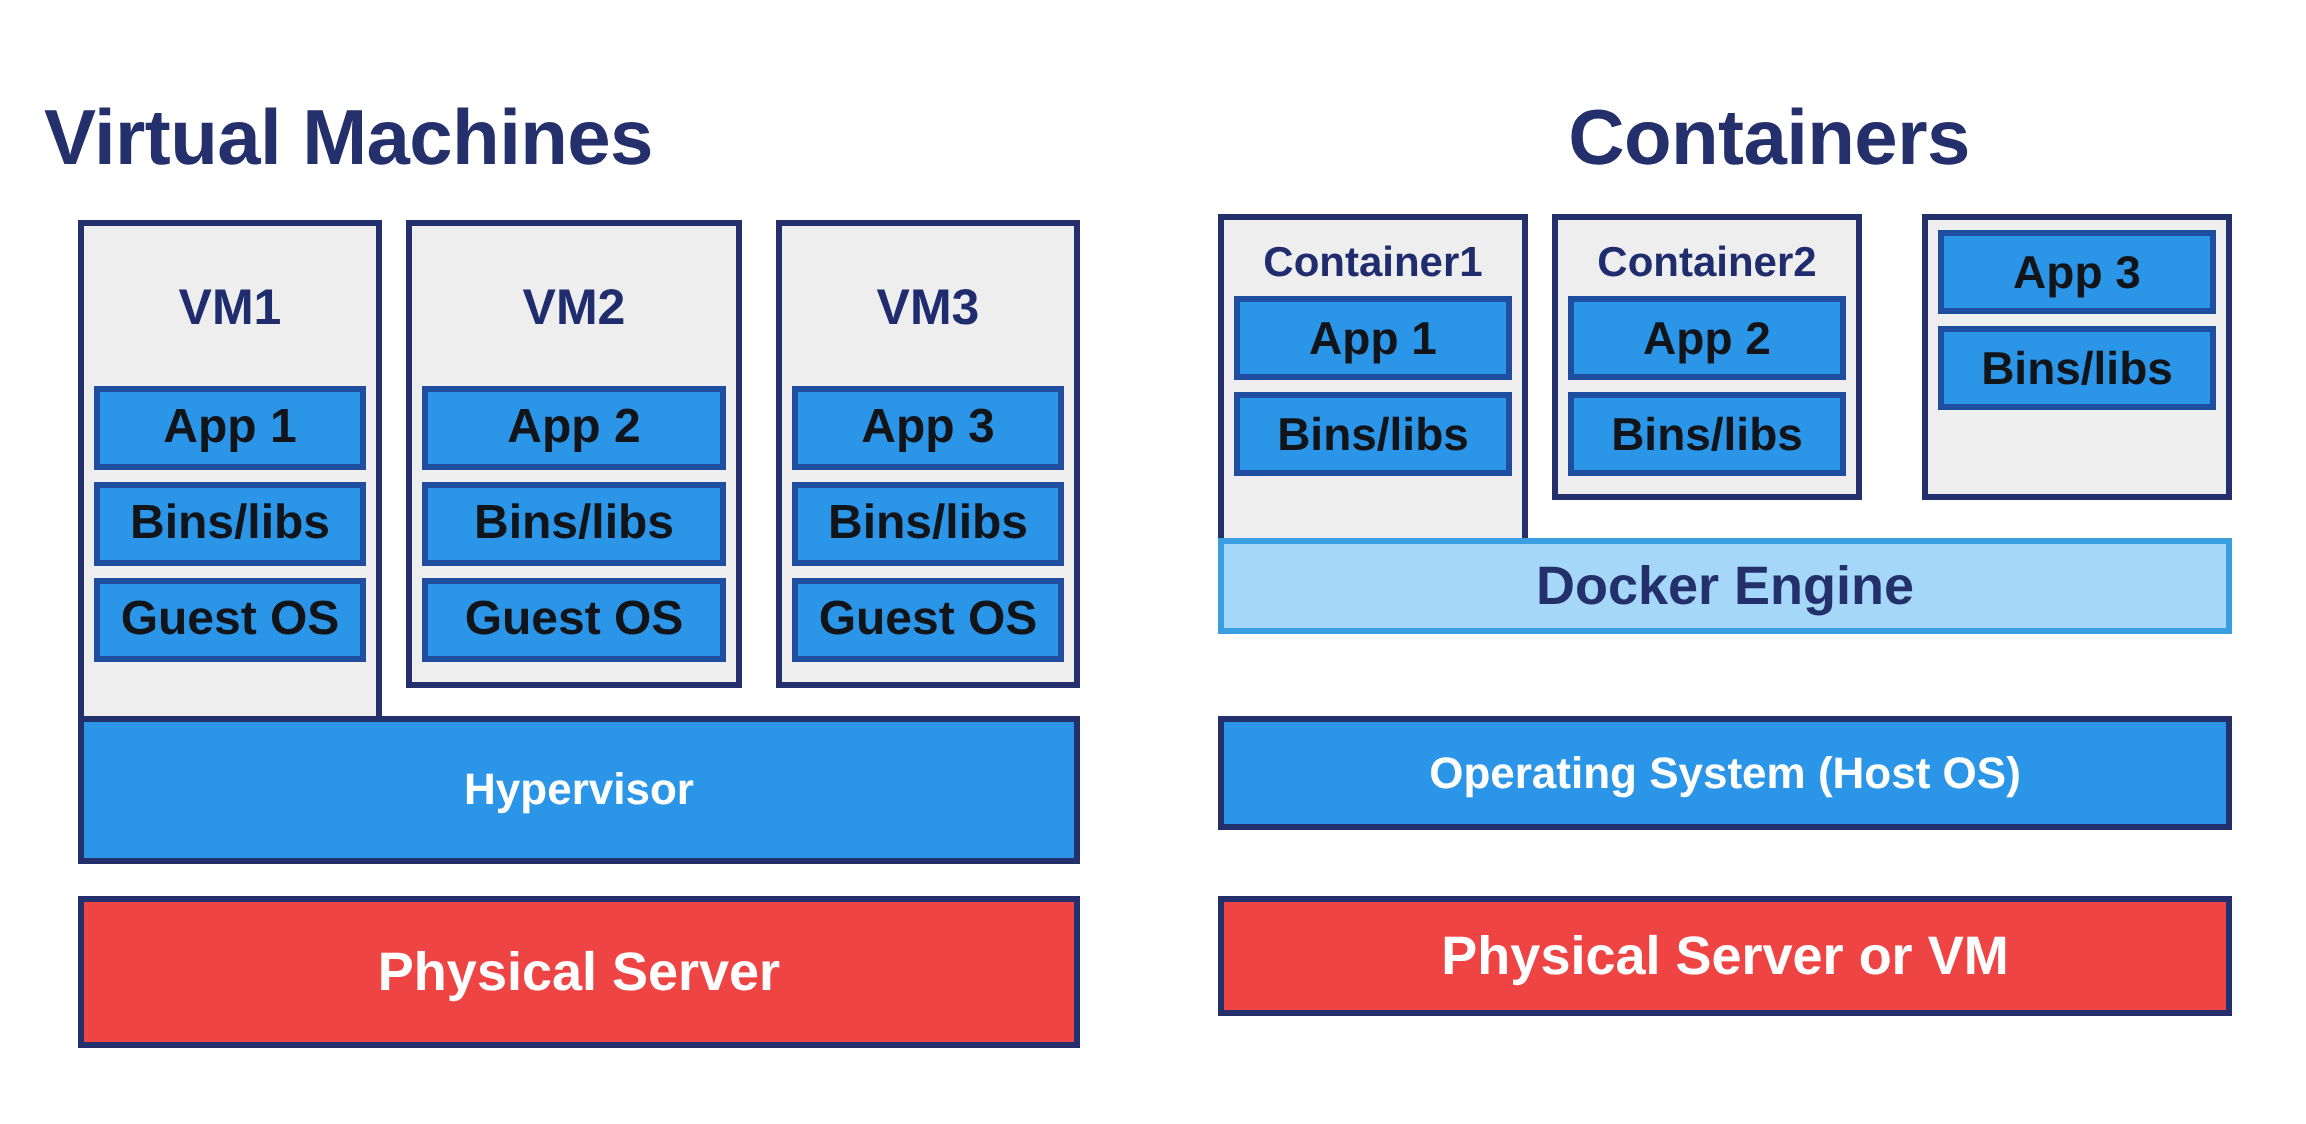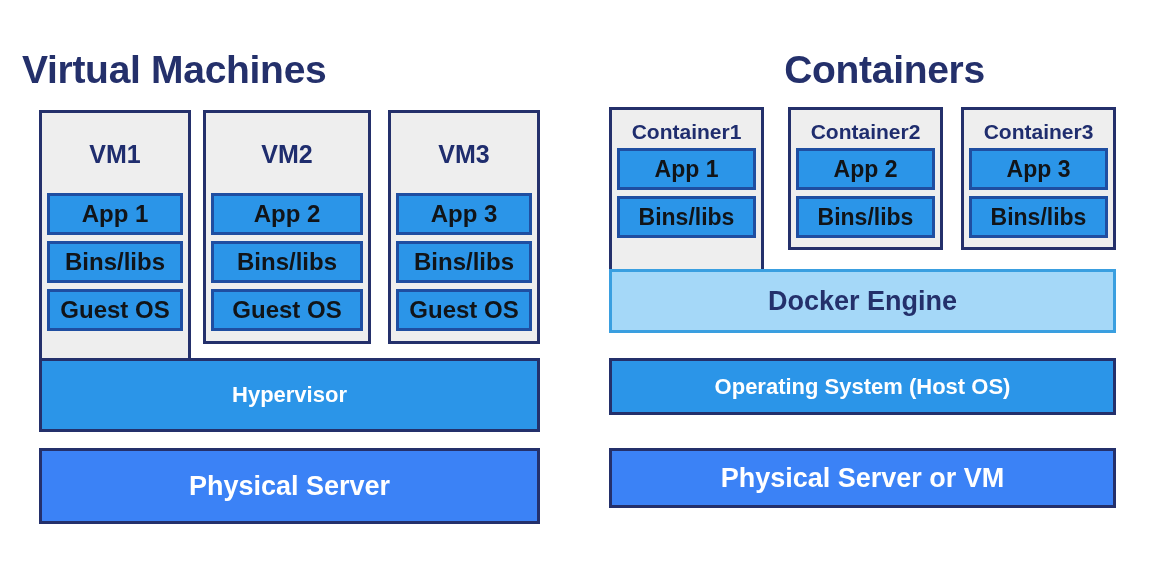--- a/index.html
+++ b/index.html
@@ -90,21 +90,21 @@
     font-weight: bold;
     line-height: 1;
   }
   .bar-blue {
     background: #2b95e8;
     border: 3px solid #24306b;
     color: #ffffff;
     font-size: 22px;
   }
   .bar-navy {
-    background: #3b82f6;
+    background: #ef4444;
     border: 3px solid #24306b;
     color: #ffffff;
     font-size: 27px;
   }
   .bar-lightblue {
     background: #a5d8f8;
     border: 3px solid #3a9fe0;
     color: #24306b;
     font-size: 27px;
   }
@@ -148,33 +148,32 @@
   <section class="panel panel-ctr">
 
     <h1 class="panel-title">Containers</h1>
 
     <div class="unit ctr" style="left:33px; top:107px; width:155px; height:170px;">
       <div class="unit-label">Container1</div>
       <div class="inner-box">App 1</div>
       <div class="inner-box">Bins/libs</div>
     </div>
 
-    <div class="unit ctr" style="left:212px; top:107px; width:155px; height:143px;">
+    <div class="unit ctr" style="left:200px; top:107px; width:155px; height:143px;">
       <div class="unit-label">Container2</div>
       <div class="inner-box">App 2</div>
       <div class="inner-box">Bins/libs</div>
     </div>
 
     <div class="unit ctr" style="left:385px; top:107px; width:155px; height:143px;">
-      <div class="unit-label">Container3</div>
       <div class="inner-box">App 3</div>
       <div class="inner-box">Bins/libs</div>
     </div>
 
-    <div class="bar bar-lightblue" style="left:33px; top:269px; width:507px; height:64px;">Docker Engine</div>
+    <div class="bar bar-lightblue" style="left:33px; top:269px; width:507px; height:48px;">Docker Engine</div>
 
     <div class="bar bar-blue" style="left:33px; top:358px; width:507px; height:57px;">Operating System (Host OS)</div>
 
     <div class="bar bar-navy" style="left:33px; top:448px; width:507px; height:60px;">Physical Server or VM</div>
 
   </section>
 
 </div>
 
 </body></html>

